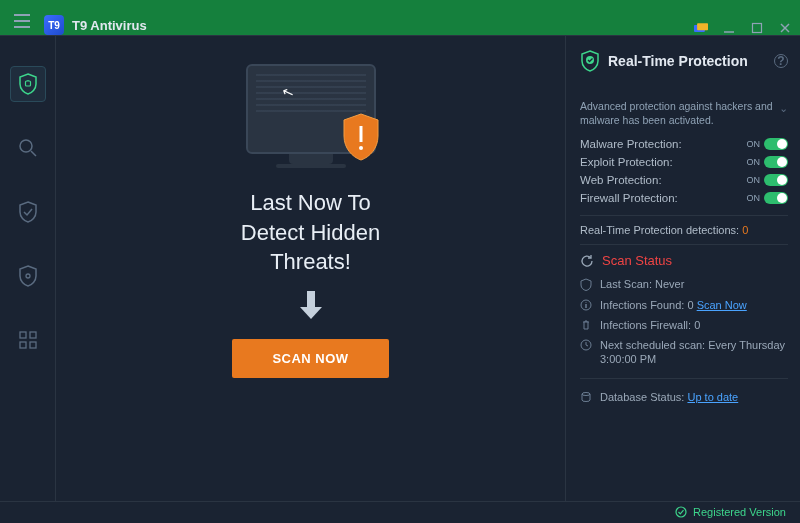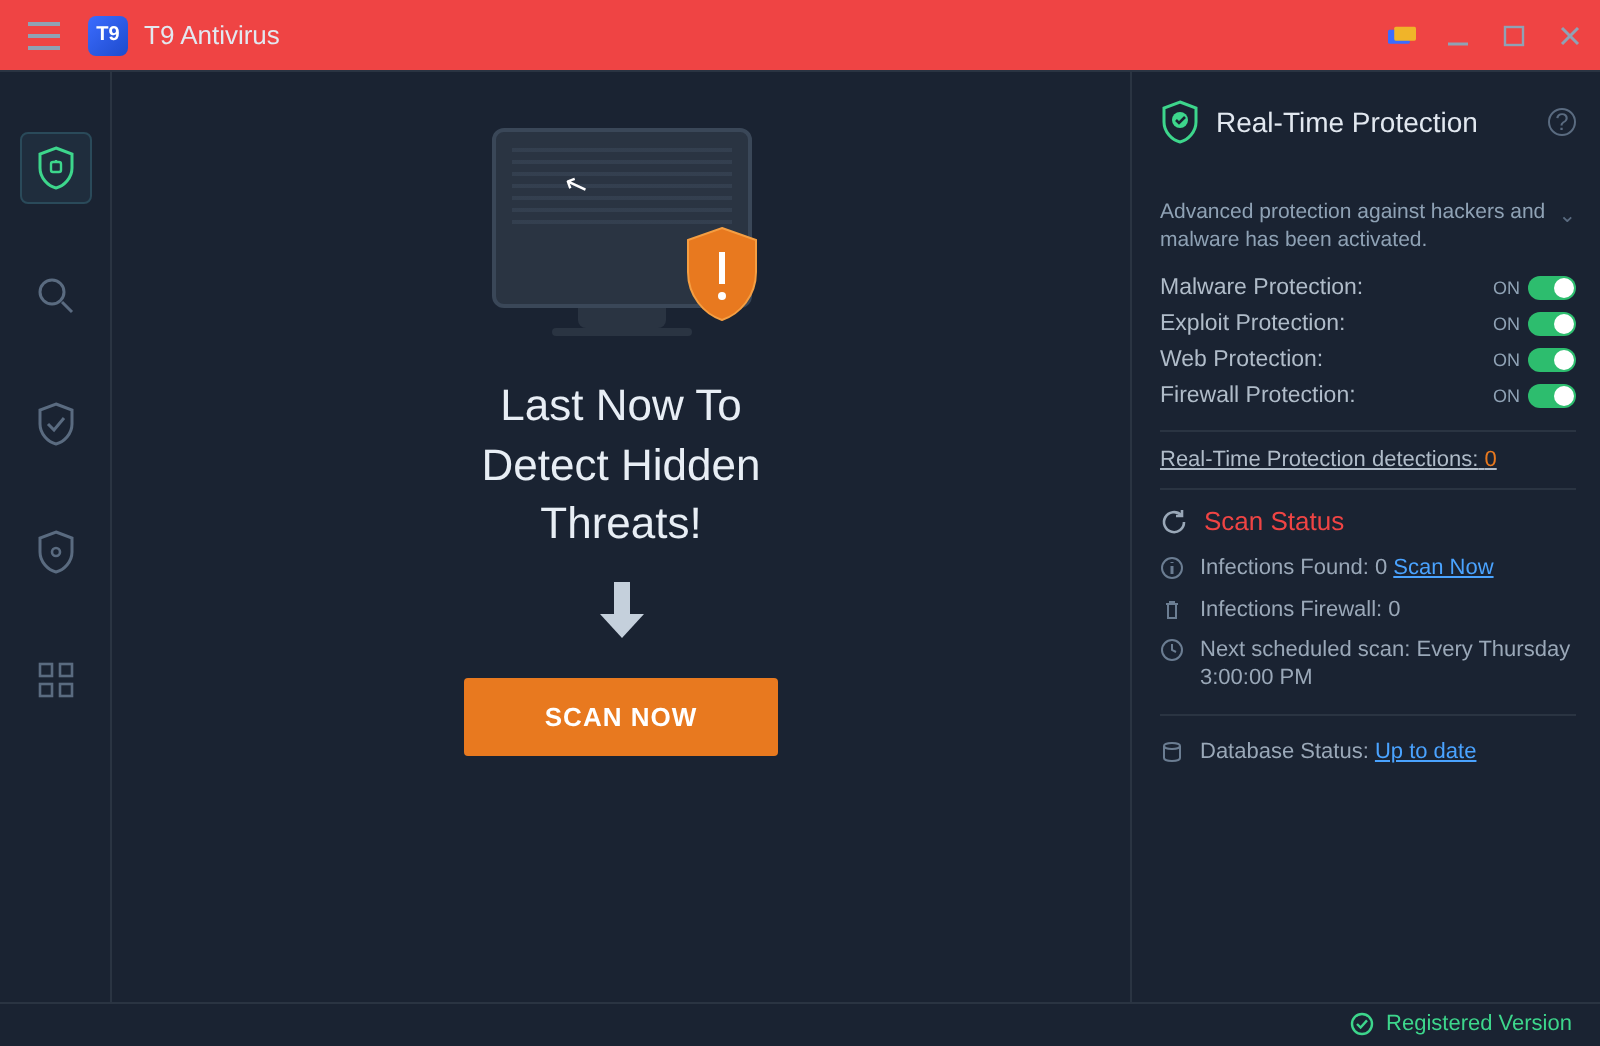--- a/index.html
+++ b/index.html
@@ -1,55 +1,55 @@
 <!DOCTYPE html>
 <html><head>
 <meta charset="utf-8">
 <style>
   * { box-sizing: border-box; margin: 0; padding: 0; }
   html, body { width: 800px; height: 523px; overflow: hidden; font-family: "Segoe UI", Arial, sans-serif; }
   body { background: #1a2332; color: #c5d0dc; }
-  .titlebar { height: 36px; display: flex; align-items: center; padding: 0 8px; background: #ef4444; border-bottom: 1px solid #2a3442; }
+  .titlebar { height: 36px; display: flex; align-items: flex-end; padding: 0 8px; background: #15803d; border-bottom: 1px solid #2a3442; }
   .hamburger { width: 28px; height: 28px; display: flex; flex-direction: column; justify-content: center; gap: 4px; padding: 0 6px; cursor: pointer; }
   .hamburger span { height: 2px; background: #8fa2b5; }
   .logo-wrap { display: flex; align-items: center; gap: 8px; margin-left: 8px; }
   .logo-badge { width: 20px; height: 20px; background: linear-gradient(135deg,#3b6cff,#1e4bcc); border-radius: 4px; display: flex; align-items: center; justify-content: center; color: #fff; font-size: 10px; font-weight: bold; }
-  .app-title { font-size: 13px; color: #e2e8f0; font-weight: 400; }
+  .app-title { font-size: 13px; color: #e2e8f0; font-weight: 700; }
   .tb-right { margin-left: auto; display: flex; align-items: center; gap: 14px; color: #8fa2b5; }
   .tb-icon { width: 14px; height: 14px; cursor: pointer; display: flex; align-items: center; justify-content: center; }
   .winctl { width: 12px; height: 12px; cursor: pointer; }
   .main { display: flex; height: calc(100% - 58px); }
   .sidebar { width: 56px; background: #1a2332; border-right: 1px solid #2a3442; display: flex; flex-direction: column; align-items: center; padding-top: 30px; gap: 28px; }
   .sb-item { width: 36px; height: 36px; display: flex; align-items: center; justify-content: center; color: #5a6b80; cursor: pointer; border-radius: 4px; }
   .sb-item.active { color: #3dd68c; background: #1f2d3d; border: 1px solid #2a4a5a; }
   .content { flex: 1; display: flex; }
   .center { flex: 1; display: flex; flex-direction: column; align-items: center; justify-content: flex-start; padding-top: 28px; }
   .monitor { position: relative; margin-bottom: 10px; }
   .monitor-frame { width: 130px; height: 90px; background: #2a3442; border: 2px solid #3a4758; border-radius: 6px; position: relative; overflow: hidden; }
   .monitor-frame::before { content: ""; position: absolute; inset: 8px 8px 40px 8px; background: repeating-linear-gradient(#3a4758 0 2px, transparent 2px 6px); opacity: .6; }
   .monitor-stand { width: 44px; height: 10px; background: #2a3442; margin: 0 auto; border-radius: 0 0 4px 4px; }
   .monitor-base { width: 70px; height: 4px; background: #2a3442; margin: 0 auto; border-radius: 2px; }
   .mon-shield { position: absolute; right: -6px; bottom: 6px; width: 42px; height: 50px; }
   .cursor-arrow { position: absolute; left: 36px; top: 20px; color: #fff; font-size: 14px; transform: rotate(-20deg); }
   .scan-headline { font-size: 22px; font-weight: 300; color: #e8eef5; text-align: center; line-height: 1.35; margin-top: 10px; white-space: pre-line; }
   .down-arrow { margin-top: 14px; color: #c5d0dc; }
   .scan-btn { margin-top: 18px; background: #e8791f; color: #fff; border: none; padding: 12px 40px; font-size: 13px; font-weight: bold; letter-spacing: .5px; cursor: pointer; border-radius: 2px; }
   .right-panel { width: 235px; border-left: 1px solid #2a3442; padding: 14px 12px 10px 14px; font-size: 11.5px; overflow: hidden; }
-  .rp-head { display: flex; align-items: center; gap: 8px; margin-bottom: 8px; }
+  .rp-head { display: flex; align-items: center; gap: 8px; margin-bottom: 8px; font-weight: bold; }
   .rp-head-title { font-size: 14px; color: #e2e8f0; flex: 1; }
   .rp-help { color: #5a6b80; cursor: pointer; font-size: 12px; border: 1px solid #5a6b80; border-radius: 50%; width: 14px; height: 14px; display: flex; align-items: center; justify-content: center; }
   .rp-desc { color: #8fa2b5; font-size: 10.5px; line-height: 1.3; margin-bottom: 8px; position: relative; padding-right: 14px; margin-top: 28px; }
   .rp-desc .chev { position: absolute; right: 0; top: 2px; color: #5a6b80; cursor: pointer; }
   .toggle-row { display: flex; align-items: center; justify-content: space-between; padding: 3px 0; color: #b0bcc9; gap: 11px; }
   .toggle { display: flex; align-items: center; gap: 4px; }
   .toggle-label { font-size: 9px; color: #8fa2b5; }
   .switch { width: 24px; height: 12px; background: #2dbd6e; border-radius: 6px; position: relative; cursor: pointer; }
   .switch::after { content: ""; position: absolute; right: 1px; top: 1px; width: 10px; height: 10px; background: #fff; border-radius: 50%; }
   .divider { height: 1px; background: #2a3442; margin: 8px 0; }
-  .detect-row { color: #b0bcc9; font-size: 11px; text-decoration: underline; }
+  .detect-row { color: #b0bcc9; font-size: 11px; }
   .detect-row .zero { color: #e8791f; }
   .section-head { display: flex; align-items: center; gap: 8px; color: #ef4444; font-size: 13px; margin: 4px 0 6px; }
   .stat-row { display: flex; align-items: flex-start; gap: 8px; color: #9aa8b8; font-size: 11px; padding: 3px 0; line-height: 1.3; }
   .stat-row .ico { width: 12px; flex-shrink: 0; color: #6b7d92; margin-top: 1px; }
   .link { color: #4aa3ff; text-decoration: underline; cursor: pointer; }
   .footer { height: 20px; border-top: 1px solid #2a3442; display: flex; align-items: center; justify-content: flex-end; padding: 0 14px; font-size: 11px; color: #3dd68c; gap: 6px; }
   svg { display: block; }
 </style>
 </head>
 <body>
@@ -204,20 +204,28 @@
 
       <div class="section-head">
         <svg width="14" height="14" viewBox="0 0 14 14">
             <path d="M12 7 A5 5 0 1 1 10.5 3.5" fill="none" stroke="#9aa8b8" stroke-width="1.3"></path>
             <path d="M11 1 L11 4 L8 4" fill="none" stroke="#9aa8b8" stroke-width="1.3"></path>
           </svg>
         <span>Scan Status</span>
       </div>
       <div class="stat-row">
         <span class="ico">
+          <svg width="12" height="13" viewBox="0 0 12 13">
+              <path d="M6 1 L11 3 V7 C11 10 8.5 12 6 12.5 C3.5 12 1 10 1 7 V3 Z" fill="none" stroke="currentColor" stroke-width="1"></path>
+            </svg>
+        </span>
+        <span><span>Last Scan:</span> <span>Never</span></span>
+      </div>
+      <div class="stat-row">
+        <span class="ico">
           <svg width="12" height="12" viewBox="0 0 12 12">
               <circle cx="6" cy="6" r="5" fill="none" stroke="currentColor" stroke-width="1"></circle>
               <line x1="6" y1="3" x2="6" y2="3.5" stroke="currentColor" stroke-width="1.5"></line>
               <line x1="6" y1="5" x2="6" y2="9" stroke="currentColor" stroke-width="1.5"></line>
             </svg>
         </span>
         <span><span>Infections Found:</span> <span>0</span> <span class="link">Scan Now</span></span>
       </div>
       <div class="stat-row">
         <span class="ico">

